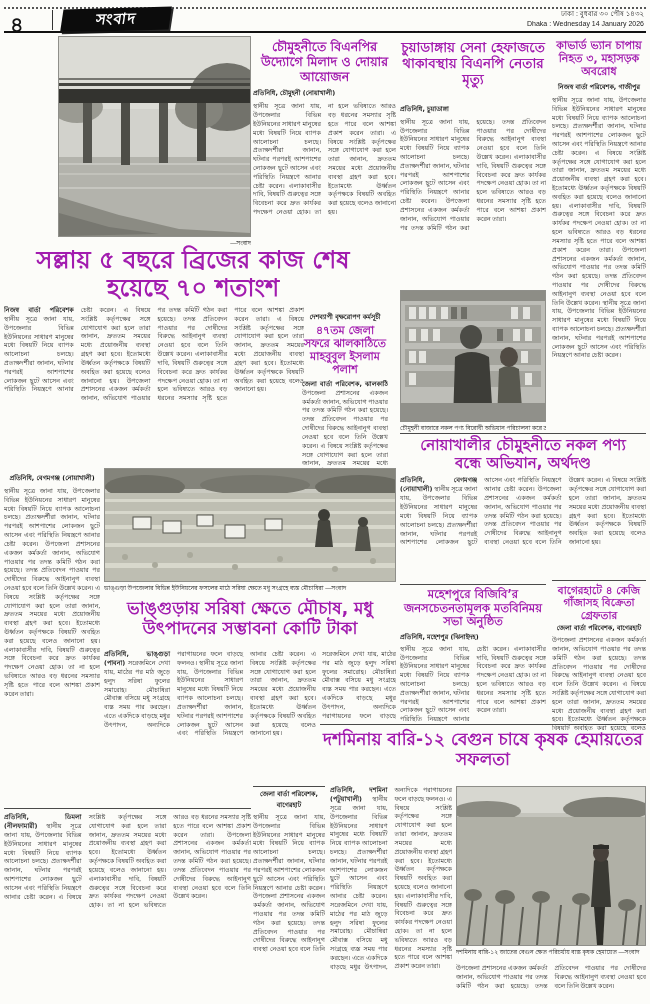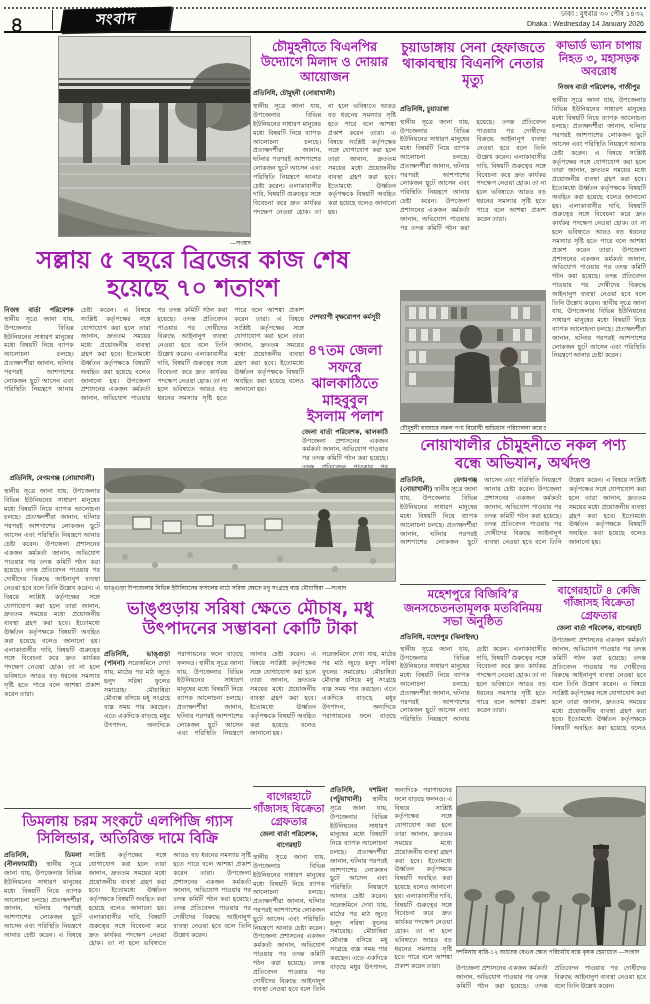--- a/index.html
+++ b/index.html
@@ -94,21 +94,21 @@
     <div class="dateline" style="margin-top:4px;">প্রতিনিধি, চৌমুহনী (নোয়াখালী)</div>
     <div class="body-text cols-2" style="height:130px;margin-top:3px;">
       <span>স্থানীয় সূত্রে জানা যায়, উপজেলার বিভিন্ন ইউনিয়নের সাধারণ মানুষের মধ্যে বিষয়টি নিয়ে ব্যাপক আলোচনা চলছে। প্রত্যক্ষদর্শীরা জানান, ঘটনার পরপরই আশপাশের লোকজন ছুটে আসেন এবং পরিস্থিতি নিয়ন্ত্রণে আনার চেষ্টা করেন।</span>
       <span>এলাকাবাসীর দাবি, বিষয়টি গুরুত্বের সঙ্গে বিবেচনা করে দ্রুত কার্যকর পদক্ষেপ নেওয়া হোক। তা না হলে ভবিষ্যতে আরও বড় ধরনের সমস্যার সৃষ্টি হতে পারে বলে আশঙ্কা প্রকাশ করেন তারা।</span>
       <span>এ বিষয়ে সংশ্লিষ্ট কর্তৃপক্ষের সঙ্গে যোগাযোগ করা হলে তারা জানান, দ্রুততম সময়ের মধ্যে প্রয়োজনীয় ব্যবস্থা গ্রহণ করা হবে। ইতোমধ্যে ঊর্ধ্বতন কর্তৃপক্ষকে বিষয়টি অবহিত করা হয়েছে বলেও জানানো হয়।</span>
     </div>
   </div>
 
   <div class="abs" style="left:302px;top:312px;width:86px;">
     <div class="kicker">দেশব্যাপী বৃক্ষরোপণ কর্মসূচী</div>
-    <div class="headline" style="font-size:14px;margin-top:19px;">৪৭তম জেলা সফরে ঝালকাঠিতে মাহবুবুল ইসলাম পলাশ</div>
+    <div class="headline" style="font-size:11px;margin-top:2px;">৪৭তম জেলা সফরে ঝালকাঠিতে মাহবুবুল ইসলাম পলাশ</div>
     <div class="body-text" style="height:92px;margin-top:3px;">
       <span class="dateline">জেলা বার্তা পরিবেশক, ঝালকাঠি</span>
       <span>উপজেলা প্রশাসনের একজন কর্মকর্তা জানান, অভিযোগ পাওয়ার পর তদন্ত কমিটি গঠন করা হয়েছে। তদন্ত প্রতিবেদন পাওয়ার পর দোষীদের বিরুদ্ধে আইনানুগ ব্যবস্থা নেওয়া হবে বলে তিনি উল্লেখ করেন।</span>
       <span>এ বিষয়ে সংশ্লিষ্ট কর্তৃপক্ষের সঙ্গে যোগাযোগ করা হলে তারা জানান, দ্রুততম সময়ের মধ্যে প্রয়োজনীয় ব্যবস্থা গ্রহণ করা হবে। ইতোমধ্যে ঊর্ধ্বতন কর্তৃপক্ষকে বিষয়টি অবহিত করা হয়েছে বলেও জানানো হয়।</span>
     </div>
   </div>
 
   <div class="abs" style="left:400px;top:40px;width:146px;">
     <div class="headline" style="font-size:13.5px;">চুয়াডাঙ্গায় সেনা হেফাজতে থাকাবস্থায় বিএনপি নেতার মৃত্যু</div>
     <div class="dateline" style="margin-top:16px;">প্রতিনিধি, চুয়াডাঙ্গা</div>
@@ -255,20 +255,23 @@
 
   <div class="abs rule-top" style="left:552px;top:580px;width:94px;">
     <div class="headline" style="font-size:10.5px;margin-top:3px;">বাগেরহাটে ৪ কেজি গাঁজাসহ বিক্রেতা গ্রেফতার</div>
     <div class="dateline" style="text-align:center;margin-top:2px;">জেলা বার্তা পরিবেশক, বাগেরহাট</div>
     <div class="body-text" style="height:98px;margin-top:2px;">
       <span>উপজেলা প্রশাসনের একজন কর্মকর্তা জানান, অভিযোগ পাওয়ার পর তদন্ত কমিটি গঠন করা হয়েছে। তদন্ত প্রতিবেদন পাওয়ার পর দোষীদের বিরুদ্ধে আইনানুগ ব্যবস্থা নেওয়া হবে বলে তিনি উল্লেখ করেন।</span>
       <span>এ বিষয়ে সংশ্লিষ্ট কর্তৃপক্ষের সঙ্গে যোগাযোগ করা হলে তারা জানান, দ্রুততম সময়ের মধ্যে প্রয়োজনীয় ব্যবস্থা গ্রহণ করা হবে। ইতোমধ্যে ঊর্ধ্বতন কর্তৃপক্ষকে বিষয়টি অবহিত করা হয়েছে বলেও জানানো হয়।</span>
     </div>
   </div>
 
+  <div class="abs rule-top" style="left:320px;top:724px;width:326px;">
+    <div class="headline" style="font-size:17px;margin-top:4px;">দশমিনায় বারি-১২ বেগুন চাষে কৃষক হেমায়তের সফলতা</div>
+  </div>
   <div class="abs body-text cols-2" style="left:330px;top:786px;width:122px;height:218px;">
     <span class="dateline">প্রতিনিধি, দশমিনা (পটুয়াখালী)</span>
     <span>স্থানীয় সূত্রে জানা যায়, উপজেলার বিভিন্ন ইউনিয়নের সাধারণ মানুষের মধ্যে বিষয়টি নিয়ে ব্যাপক আলোচনা চলছে। প্রত্যক্ষদর্শীরা জানান, ঘটনার পরপরই আশপাশের লোকজন ছুটে আসেন এবং পরিস্থিতি নিয়ন্ত্রণে আনার চেষ্টা করেন।</span>
     <span>সরেজমিনে দেখা যায়, মাঠের পর মাঠ জুড়ে হলুদ সরিষা ফুলের সমারোহ। মৌচাষিরা মৌবাক্স বসিয়ে মধু সংগ্রহে ব্যস্ত সময় পার করছেন। এতে একদিকে বাড়ছে মধুর উৎপাদন, অন্যদিকে পরাগায়নের ফলে বাড়ছে ফলনও।</span>
     <span>এ বিষয়ে সংশ্লিষ্ট কর্তৃপক্ষের সঙ্গে যোগাযোগ করা হলে তারা জানান, দ্রুততম সময়ের মধ্যে প্রয়োজনীয় ব্যবস্থা গ্রহণ করা হবে। ইতোমধ্যে ঊর্ধ্বতন কর্তৃপক্ষকে বিষয়টি অবহিত করা হয়েছে বলেও জানানো হয়।</span>
     <span>এলাকাবাসীর দাবি, বিষয়টি গুরুত্বের সঙ্গে বিবেচনা করে দ্রুত কার্যকর পদক্ষেপ নেওয়া হোক। তা না হলে ভবিষ্যতে আরও বড় ধরনের সমস্যার সৃষ্টি হতে পারে বলে আশঙ্কা প্রকাশ করেন তারা।</span>
   </div>
   <div class="photo" style="left:456px;top:786px;width:190px;height:160px;">
     <svg width="188" height="158" viewBox="0 0 188 158">
       <rect x="0" y="0" width="188" height="158" fill="#c4c4bc"></rect>
@@ -292,32 +295,30 @@
       <ellipse cx="144" cy="66" rx="8" ry="9" fill="#46403a"></ellipse>
       <rect x="136" y="58" width="16" height="4" fill="#2c2c28"></rect>
     </svg>
   </div>
   <div class="abs caption" style="left:456px;top:948px;width:190px;">দশমিনায় বারি-১২ জাতের বেগুন ক্ষেত পরিচর্যায় ব্যস্ত কৃষক হেমায়েত —সংবাদ</div>
   <div class="abs body-text cols-2" style="left:456px;top:964px;width:190px;height:40px;">
     <span>উপজেলা প্রশাসনের একজন কর্মকর্তা জানান, অভিযোগ পাওয়ার পর তদন্ত কমিটি গঠন করা হয়েছে। তদন্ত প্রতিবেদন পাওয়ার পর দোষীদের বিরুদ্ধে আইনানুগ ব্যবস্থা নেওয়া হবে বলে তিনি উল্লেখ করেন।</span>
   </div>
 
   <div class="abs rule-top" style="left:4px;top:808px;width:247px;">
-    <div class="headline" style="font-size:14.5px;margin-top:4px;">ডিমলায় চরম সংকটে এলপিজি গ্যাস সিলিন্ডার, অতিরিক্ত দামে বিক্রি</div>
     <div class="body-text cols-3" style="height:142px;margin-top:4px;">
       <span class="dateline">প্রতিনিধি, ডিমলা (নীলফামারী)</span>
       <span>স্থানীয় সূত্রে জানা যায়, উপজেলার বিভিন্ন ইউনিয়নের সাধারণ মানুষের মধ্যে বিষয়টি নিয়ে ব্যাপক আলোচনা চলছে। প্রত্যক্ষদর্শীরা জানান, ঘটনার পরপরই আশপাশের লোকজন ছুটে আসেন এবং পরিস্থিতি নিয়ন্ত্রণে আনার চেষ্টা করেন।</span>
       <span>এ বিষয়ে সংশ্লিষ্ট কর্তৃপক্ষের সঙ্গে যোগাযোগ করা হলে তারা জানান, দ্রুততম সময়ের মধ্যে প্রয়োজনীয় ব্যবস্থা গ্রহণ করা হবে। ইতোমধ্যে ঊর্ধ্বতন কর্তৃপক্ষকে বিষয়টি অবহিত করা হয়েছে বলেও জানানো হয়।</span>
       <span>এলাকাবাসীর দাবি, বিষয়টি গুরুত্বের সঙ্গে বিবেচনা করে দ্রুত কার্যকর পদক্ষেপ নেওয়া হোক। তা না হলে ভবিষ্যতে আরও বড় ধরনের সমস্যার সৃষ্টি হতে পারে বলে আশঙ্কা প্রকাশ করেন তারা।</span>
       <span>উপজেলা প্রশাসনের একজন কর্মকর্তা জানান, অভিযোগ পাওয়ার পর তদন্ত কমিটি গঠন করা হয়েছে। তদন্ত প্রতিবেদন পাওয়ার পর দোষীদের বিরুদ্ধে আইনানুগ ব্যবস্থা নেওয়া হবে বলে তিনি উল্লেখ করেন।</span>
     </div>
   </div>
 
   <div class="abs rule-top" style="left:253px;top:786px;width:72px;">
-    <div class="headline" style="font-size:10.5px;margin-top:3px;">বাগেরহাটে গাঁজাসহ বিক্রেতা গ্রেফতার</div>
     <div class="dateline" style="text-align:center;margin-top:2px;">জেলা বার্তা পরিবেশক, বাগেরহাট</div>
     <div class="body-text" style="height:140px;margin-top:2px;">
       <span>স্থানীয় সূত্রে জানা যায়, উপজেলার বিভিন্ন ইউনিয়নের সাধারণ মানুষের মধ্যে বিষয়টি নিয়ে ব্যাপক আলোচনা চলছে। প্রত্যক্ষদর্শীরা জানান, ঘটনার পরপরই আশপাশের লোকজন ছুটে আসেন এবং পরিস্থিতি নিয়ন্ত্রণে আনার চেষ্টা করেন।</span>
       <span>উপজেলা প্রশাসনের একজন কর্মকর্তা জানান, অভিযোগ পাওয়ার পর তদন্ত কমিটি গঠন করা হয়েছে। তদন্ত প্রতিবেদন পাওয়ার পর দোষীদের বিরুদ্ধে আইনানুগ ব্যবস্থা নেওয়া হবে বলে তিনি উল্লেখ করেন।</span>
     </div>
   </div>
 
 </div>
 
 </body></html>

